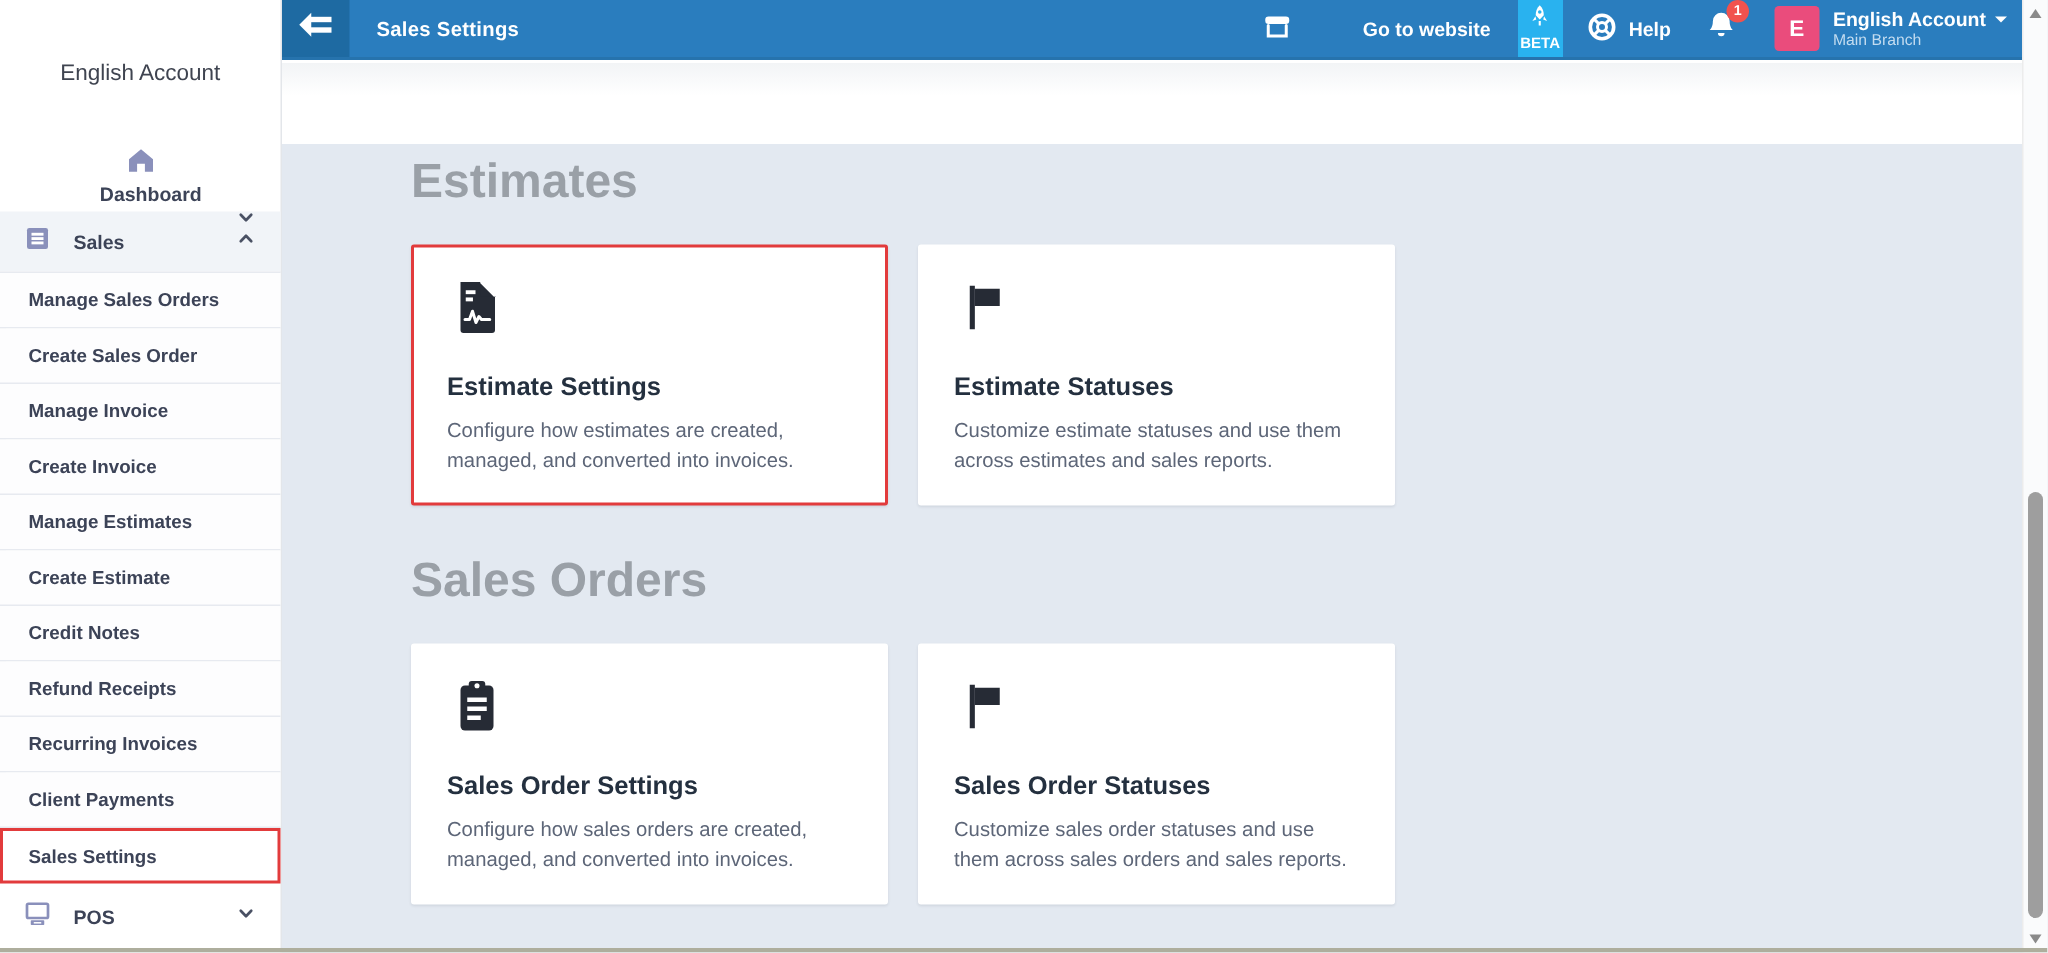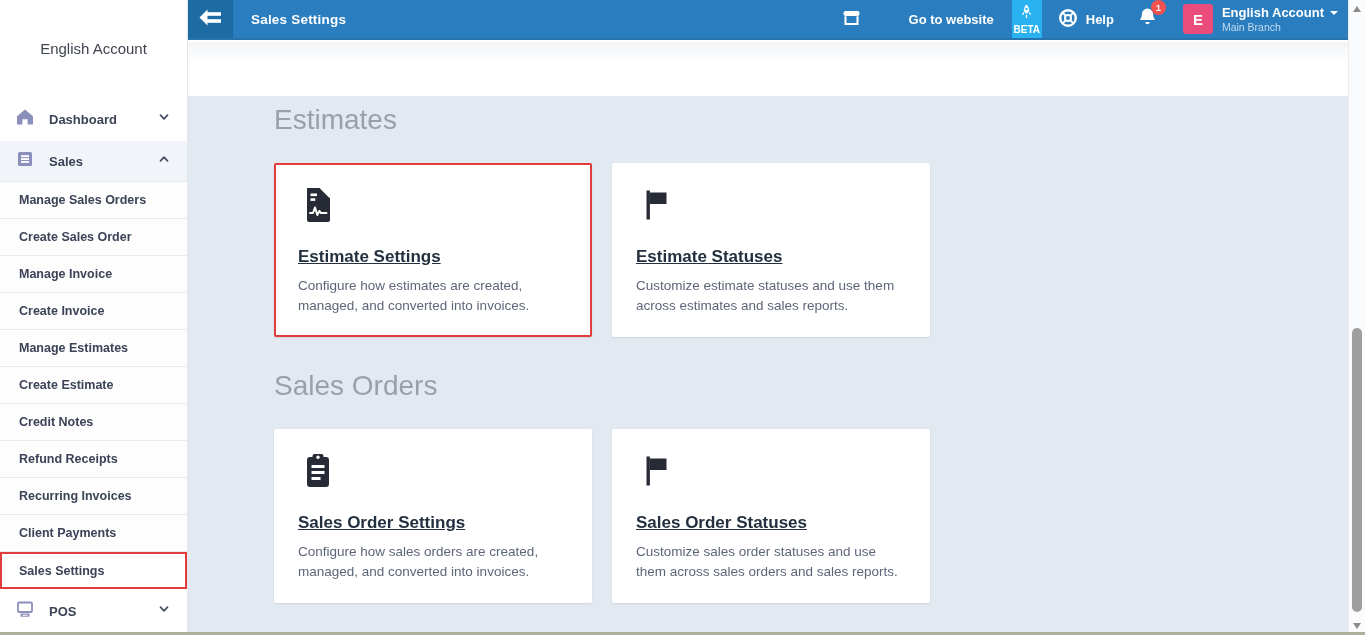--- a/index.html
+++ b/index.html
@@ -13,21 +13,21 @@
   body{font-family:"Liberation Sans","DejaVu Sans",sans-serif; background:#fff; position:relative;}
 
   
   .sidebar{position:absolute; left:0; top:0; width:188px; height:635px; background:#fff;
     border-right:1px solid #e3e6ea; z-index:3;}
   .account-header{height:97px; display:flex; align-items:center; justify-content:center;
     font-size:15px; color:#3f4450; font-weight:500;}
   .nav-item{display:flex; align-items:center; padding:0 15px; cursor:pointer;}
   .nav-item .label{margin-left:14px; font-size:13px; font-weight:700; color:var(--text-dark);}
   .nav-item .chev{margin-left:auto;}
-  .nav-dashboard{height:44px;}
+  .nav-dashboard{height:44px;flex-direction:column;}
   .nav-sales{height:40px; background:#f1f4f8;}
   .nav-pos{height:44px;}
   .submenu{box-shadow:inset 4px 0 0 #eef0f4; border-top:1px solid #e7eaf0;}
   .submenu-item{height:37px; display:flex; align-items:center; padding-left:19px;
     font-size:12.5px; font-weight:700; color:var(--text-dark);
     border-bottom:1px solid #e7eaf0; background:#fdfdfe; cursor:pointer;}
   .submenu-item.highlighted{border:2px solid var(--highlight); background:#fff; padding-left:17px;}
 
   
   .topbar{position:absolute; left:188px; top:0; right:17px; height:40px; background:var(--topbar);
@@ -52,27 +52,27 @@
   .acct-name{color:#fff; font-size:13px; font-weight:700; display:flex; align-items:center;}
   .caret{width:0; height:0; border-left:4px solid transparent; border-right:4px solid transparent;
     border-top:4px solid #fff; margin-left:6px; display:inline-block;}
   .acct-branch{color:#c3dcf0; font-size:10.5px; margin-top:1px;}
 
   
   .white-strip{position:absolute; left:188px; top:42px; right:17px; height:54px;
     background:linear-gradient(#f2f4f6,#ffffff 40%); z-index:1;}
   .content{position:absolute; left:188px; top:96px; right:17px; bottom:0; background:var(--main-bg);
     padding:10px 0 0 86px; z-index:1;}
-  .section-heading{font-size:28px; font-weight:400; color:var(--heading); height:28px; line-height:28px;}
+  .section-heading{font-size:32px; font-weight:700; color:var(--heading); height:28px; line-height:28px;}
   .cards{display:flex; gap:20px; margin-top:29px;}
   .section2{margin-top:35px;}
   .card{width:318px; height:174px; background:#fff; border-radius:2px; padding:22px 24px;
     box-shadow:0 1px 2px rgba(30,40,60,.10); cursor:pointer;}
   .card.highlighted{border:2px solid var(--highlight); padding:20px 22px;}
-  .card-title{font-size:17px; font-weight:700; color:var(--card-title); margin-top:18px;text-decoration:underline;}
+  .card-title{font-size:17px; font-weight:700; color:var(--card-title); margin-top:18px;}
   .card-desc{font-size:13.5px; line-height:20px; color:var(--card-desc); margin-top:9px;}
 
   
   .scrollrail{position:absolute; right:0; top:0; width:17px; height:635px; background:#fafbfc;
     border-left:1px solid #ececec; z-index:4;}
   .scroll-arrow{position:absolute; left:4px; width:0; height:0;
     border-left:4.5px solid transparent; border-right:4.5px solid transparent;}
   .scroll-arrow.up{top:6px; border-bottom:6px solid #8a8a8a;}
   .scroll-arrow.down{bottom:6px; border-top:6px solid #8a8a8a;}
   .scroll-thumb{position:absolute; left:3px; top:328px; width:10px; height:284px;

